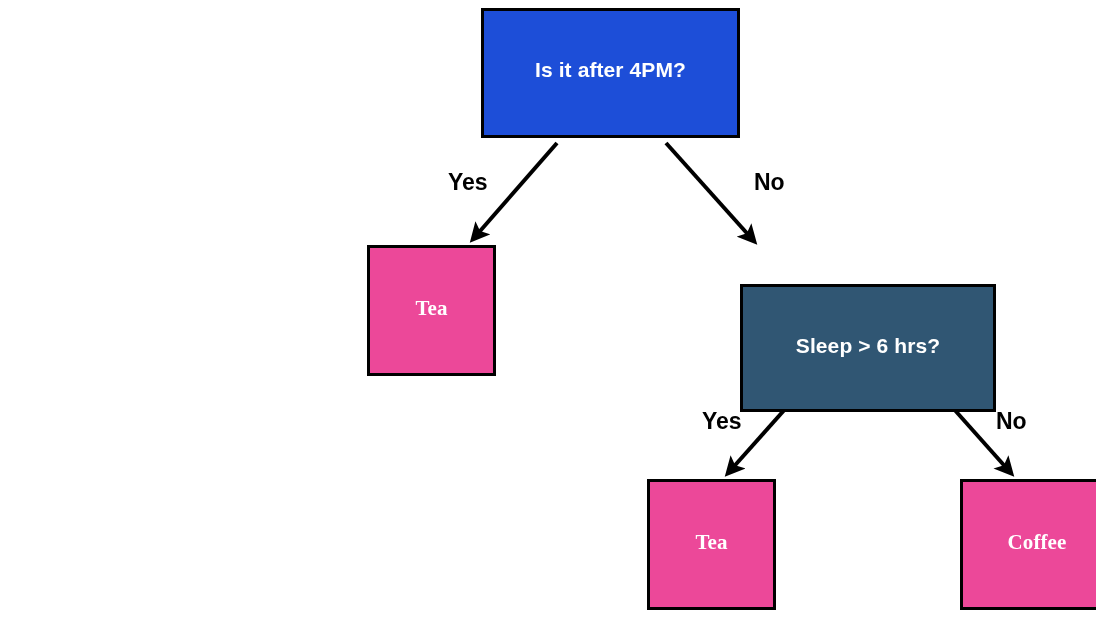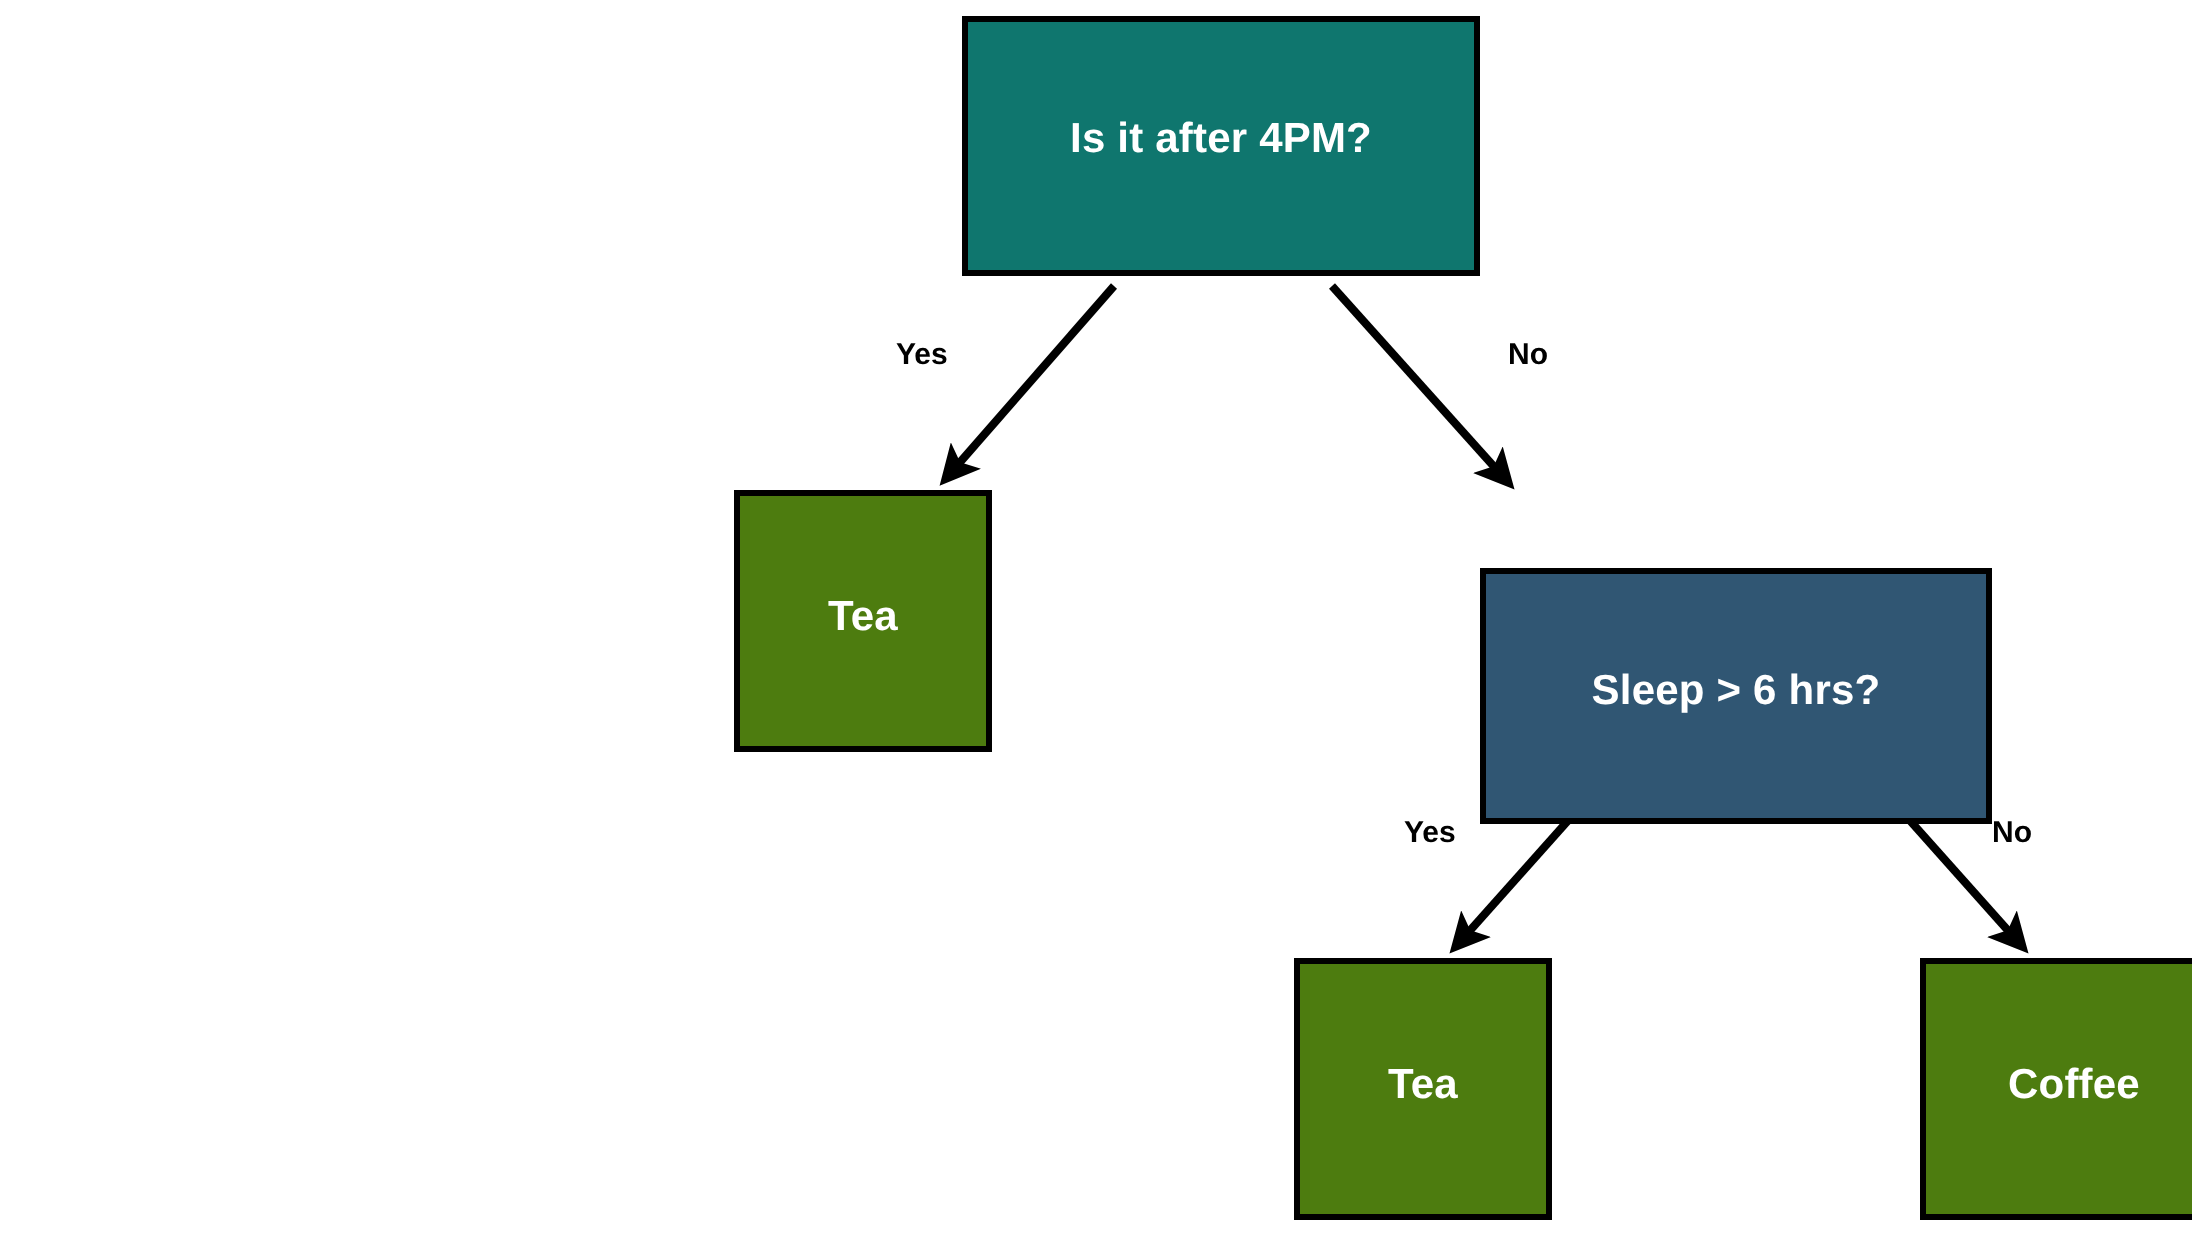--- a/index.html
+++ b/index.html
@@ -45,32 +45,32 @@
     color: #ffffff;
     font-weight: bold;
     font-size: 21px;
     letter-spacing: 0.1px;
     text-align: center;
   }
   .node-label {
     display: block;
     line-height: 1;
   }
-  .node.root   { background: #0f766e; }
+  .node.root   { background: #1d4ed8; }
   .node.branch { background: #305673; margin-top: 37px; }
-  .node.leaf   { background: #4d7c0f; }
+  .node.leaf   { background: #ec4899; font-family: Liberation Serif, serif; }
 
   
   .node.root .node-label   { transform: translateY(-4px); }
   .node.branch .node-label { transform: translateY(-3px); }
   .node.leaf .node-label   { transform: translateY(-2px); }
 
   .edge-label {
     position: absolute;
-    font-size: 15px;
+    font-size: 23px;
     font-weight: bold;
     color: #000000;
     white-space: nowrap;
   }
 </style>
 </head>
 <body>
 
 <div id="canvas">
 

